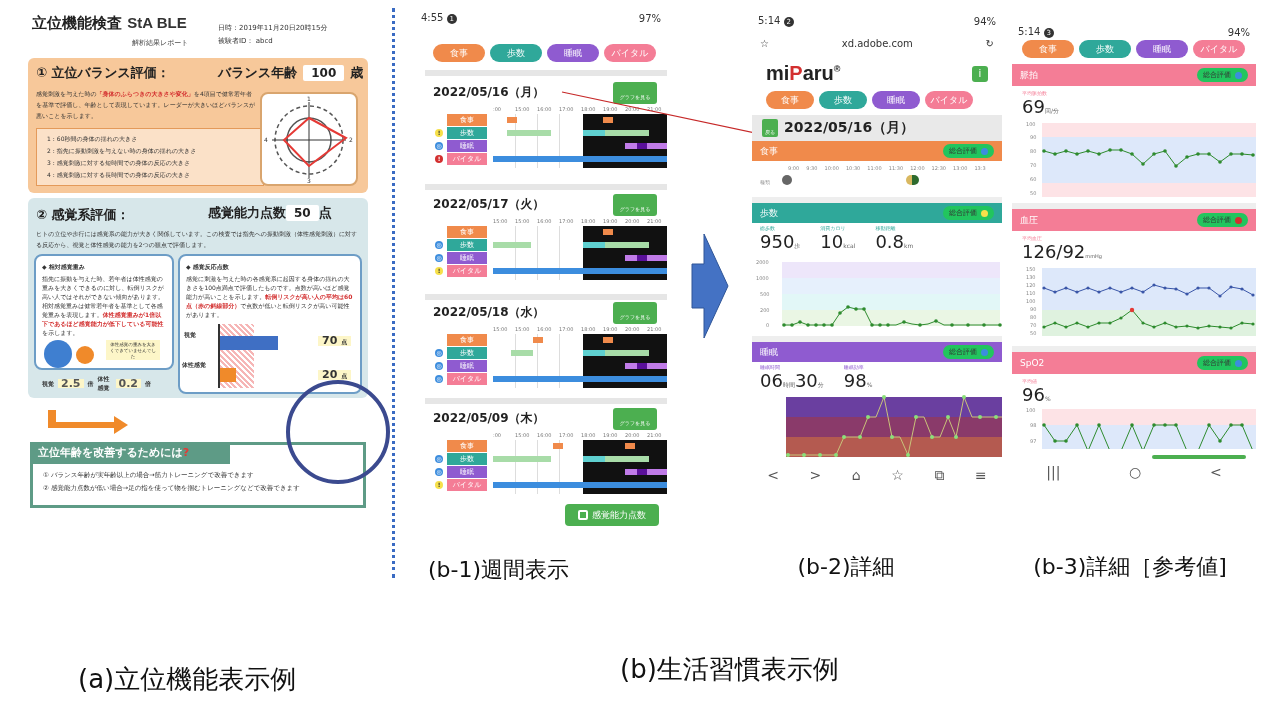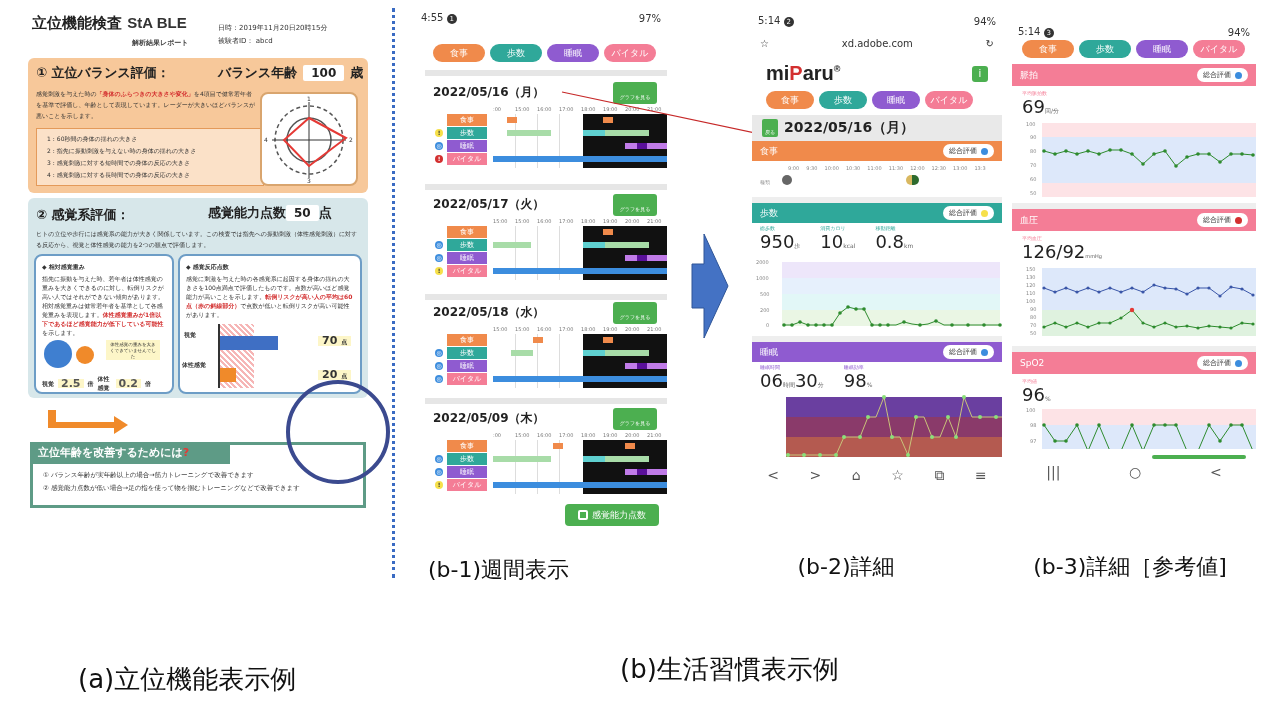--- a/index.html
+++ b/index.html
@@ -2,21 +2,21 @@
 <html><head>
 <meta charset="utf-8">
 <style>
 *{box-sizing:border-box;margin:0;padding:0}
 body{width:1280px;height:720px;background:#fff;position:relative;overflow:hidden;font-family:"DejaVu Sans",sans-serif;color:#222}
 .abs{position:absolute}
 
 #report{left:28px;top:8px;width:340px;height:500px;background:#fff}
 .rep-title{left:4px;top:6px;font-size:15px;font-weight:bold}
 .rep-title .st{font-family:"Liberation Sans",sans-serif;color:#333}
-.rep-sub{left:104px;top:30px;font-size:7px;font-weight:bold;color:#444}
+.rep-sub{left:104px;top:30px;font-size:7px;font-weight:normal;color:#444}
 .rep-meta{left:190px;top:14px;font-size:7px;line-height:13px;color:#333}
 .sec1{left:0;top:50px;width:340px;height:135px;background:#f7c89a;border-radius:6px}
 .sec-h{font-size:13px;font-weight:bold}
 .val-box{background:#fff;border-radius:2px;padding:1px 8px;font-weight:bold;font-size:12px}
 .sec1 .desc{left:8px;top:30px;width:220px;font-size:6px;line-height:11px;color:#333}
 .sec1 .desc em{color:#d32f2f;font-style:normal;font-weight:bold}
 .list1{left:8px;top:70px;width:228px;height:58px;background:#fbe1c8;border:1px solid #e49a5a;font-size:6px;line-height:12px;padding:4px 10px;color:#333}
 .radar{left:232px;top:34px;width:98px;height:94px;background:#fff;border:2px solid #d9a56e;border-radius:8px}
 .sec2{left:0;top:190px;width:340px;height:200px;background:#d7e7ea;border-radius:6px}
 .sec2 .desc{left:8px;top:30px;width:326px;font-size:6px;line-height:11px;color:#333}
@@ -55,21 +55,21 @@
 .sep{position:absolute;left:10px;width:242px;height:6px;background:#e6e6e6}
 
 #ph2{left:752px;top:10px;width:250px;height:528px}
 .url{display:flex;justify-content:space-between;align-items:center;padding:0 8px;height:22px;font-size:10px;color:#333}
 .brand{font-size:20px;font-weight:bold;font-family:"Liberation Sans",sans-serif}
 .brand .P{color:#d32f2f}
 .info-btn{width:16px;height:16px;background:#4caf50;border-radius:3px;color:#fff;font-size:10px;text-align:center;line-height:16px}
 .datebar{height:26px;background:#e9e9e9;display:flex;align-items:center;gap:6px;padding-left:10px}
 .datebar .d{font-size:14px;font-weight:bold}
 .catbar{height:20px;display:flex;justify-content:space-between;align-items:center;padding:0 8px;color:#fff;font-size:9px}
-.eval{background:#ffffff;color:#333;border-radius:9px;font-size:7px;padding:2px 6px;display:flex;align-items:center;gap:4px}
+.eval{background:#22c55e;color:#333;border-radius:9px;font-size:7px;padding:2px 6px;display:flex;align-items:center;gap:4px}
 .dot{width:7px;height:7px;border-radius:50%;display:inline-block}
 .metric{display:flex;gap:20px;padding:2px 8px}
 .metric .k{font-size:5px;color:#e07}
 .metric .v{font-size:18px}
 .metric .u{font-size:6px;color:#666}
 .bottombar{display:flex;justify-content:space-around;align-items:center;height:24px;font-size:14px;color:#555}
 
 #ph3{left:1012px;top:10px;width:244px;height:530px}
 
 .cap{font-size:22px;color:#111;text-align:center;line-height:30px}
@@ -115,21 +115,21 @@
   </div>
 
   <div class="abs sec2">
     <div class="abs sec-h" style="left:8px;top:8px">② 感覚系評価：</div>
     <div class="abs sec-h" style="left:180px;top:6px;display:flex;align-items:center">
       <span>感覚能力点数</span>
       <span class="val-box">50</span>
       <span>点</span>
     </div>
     <div class="abs desc">ヒトの立位や歩行には感覚系の能力が大きく関係しています。この検査では指先への振動刺激（体性感覚刺激）に対する反応から、視覚と体性感覚の能力を2つの観点で評価します。</div>
-    <div class="abs box2" style="left:6px;top:56px;width:140px;height:140px">
+    <div class="abs box2" style="left:6px;top:56px;width:140px;height:116px">
       <div class="hd">◆ 相対感覚重み</div>
       <div><span>指先に振動を与えた時、若年者は体性感覚の重みを大きくできるのに対し、転倒リスクが高い人ではそれができない傾向があります。相対感覚重みは健常若年者を基準として各感覚重みを表現します。</span><span class="red">体性感覚重みが1倍以下であるほど感覚能力が低下している可能性</span><span>を示します。</span></div>
       <div style="position:absolute;left:8px;top:84px;width:28px;height:28px;border-radius:50%;background:#3f7fd0"></div>
       <div style="position:absolute;left:40px;top:90px;width:18px;height:18px;border-radius:50%;background:#f08a2a"></div>
       <div style="position:absolute;left:70px;top:84px;width:54px;height:20px;background:#fdf6c8;font-size:4.5px;line-height:6px;text-align:center;padding:2px">体性感覚の重みを大きくできていませんでした</div>
       <div style="position:absolute;left:6px;top:118px;display:flex;gap:4px;align-items:center;font-weight:bold">
         <span>視覚</span>
         <span style="background:#fdf6c8;font-size:11px;padding:0 3px;color:#555">2.5</span>
         <span>倍</span>
         <span style="width:14px">体性感覚</span>

